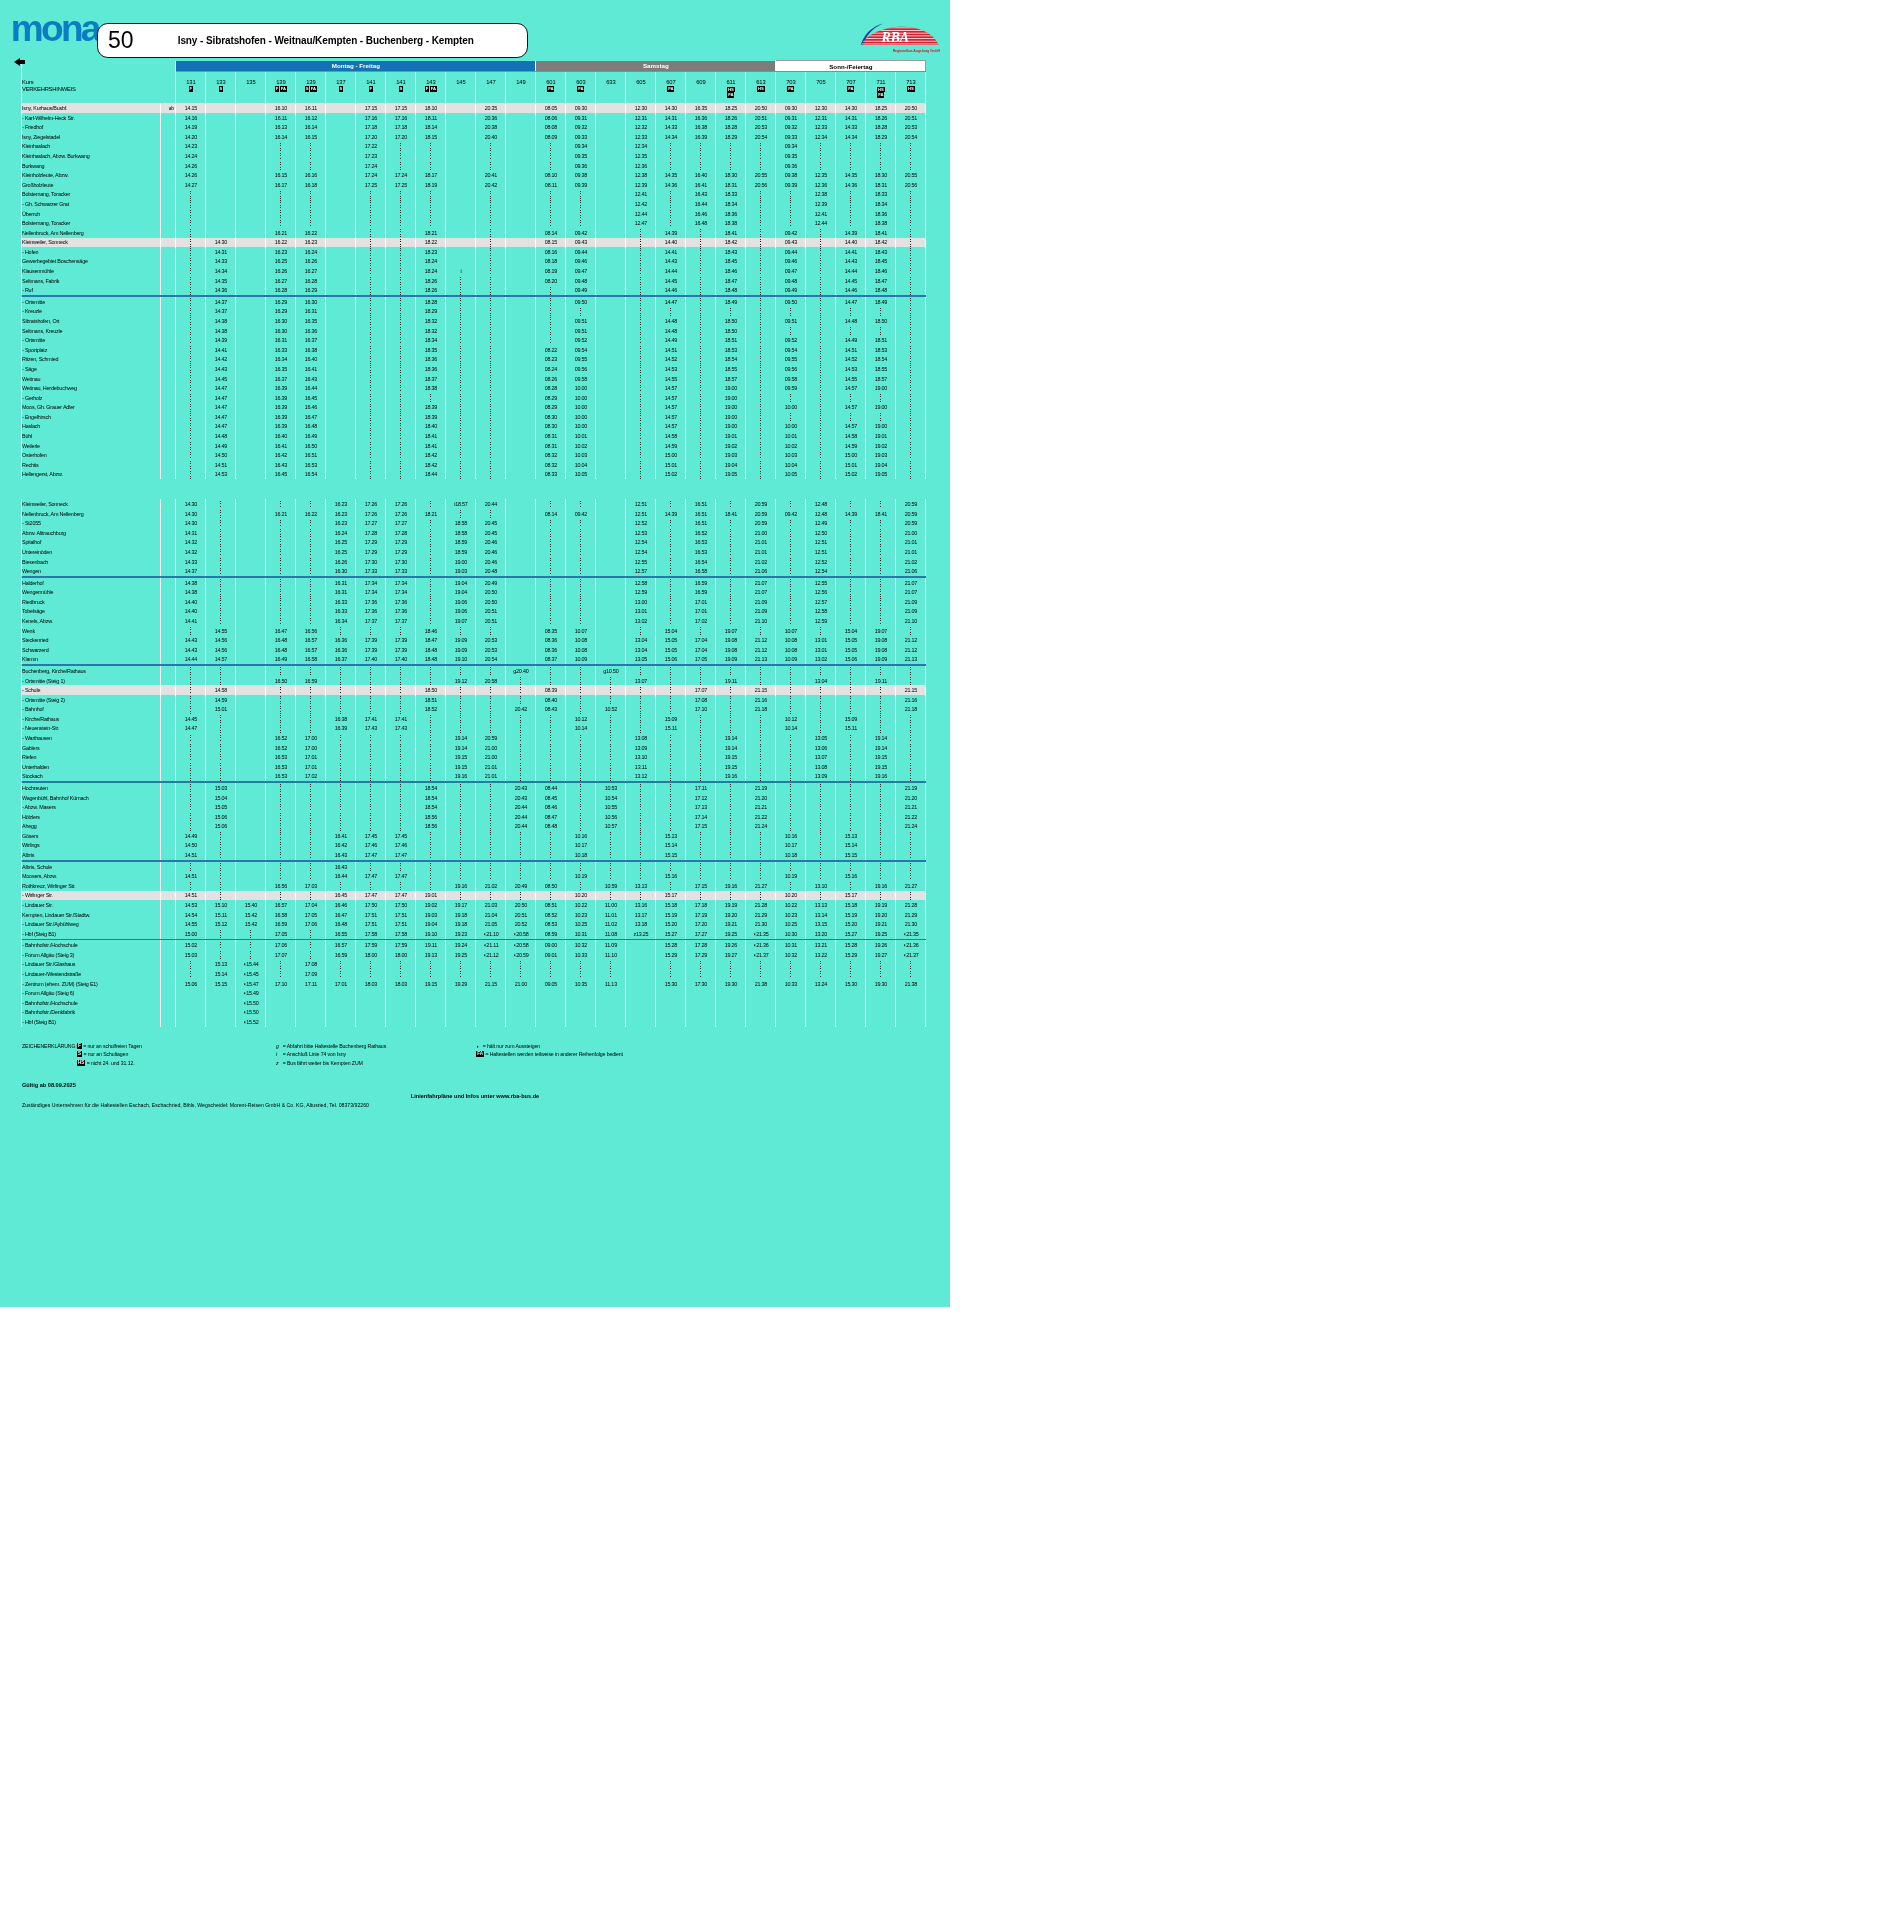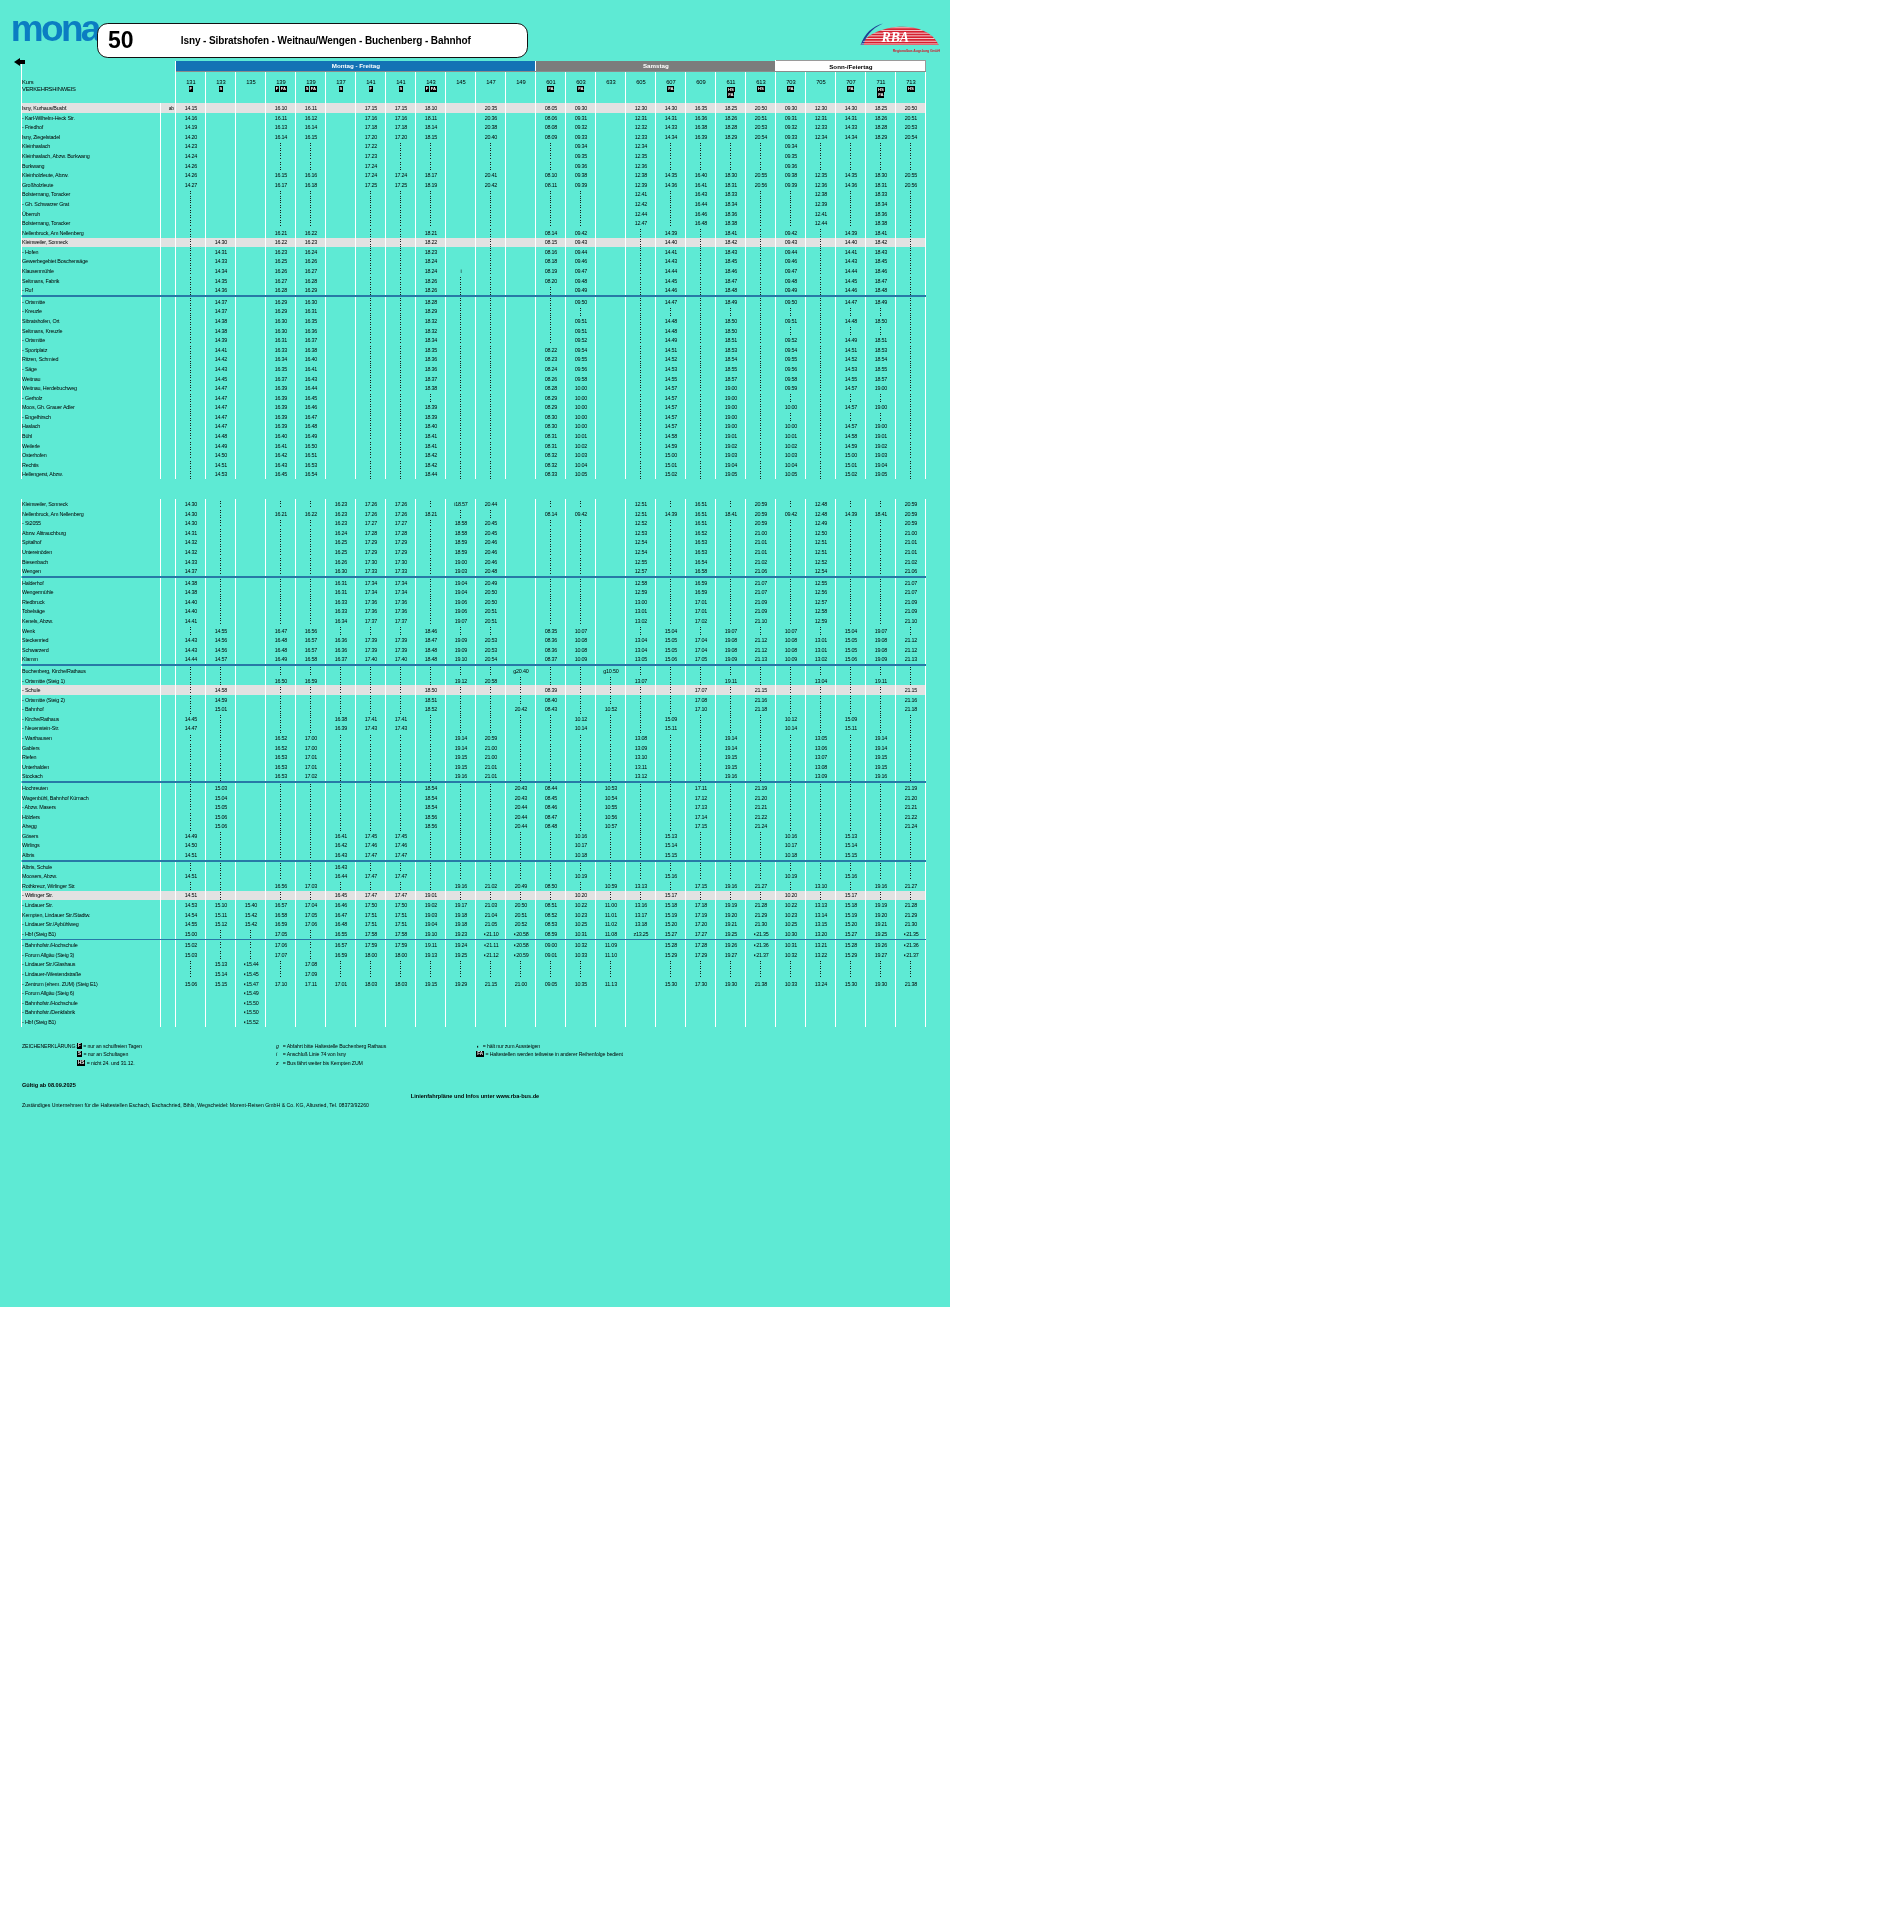--- a/index.html
+++ b/index.html
@@ -19,21 +19,21 @@
     color:#0b7dc2;line-height:1;
   }
   .back-arrow{position:absolute;left:14px;top:58px;display:flex;align-items:center;}
   .back-arrow .tri{width:0;height:0;border-top:4.2px solid transparent;border-bottom:4.2px solid transparent;border-right:6.5px solid #000;}
   .back-arrow .bar{width:5.4px;height:3.5px;background:#000;}
   .line-box{
     position:absolute;left:97px;top:23px;width:431px;height:35px;
     border:1.5px solid #111;border-radius:10.8px;background:#fff;
     display:flex;align-items:center;box-sizing:border-box;
   }
-  .line-number{font-size:23px;font-weight:bold;margin-left:10px;line-height:1;}
+  .line-number{font-size:23px;font-weight:normal;margin-left:10px;line-height:1;}
   .line-title{flex:1;text-align:center;font-size:10px;font-weight:bold;padding:0 13px 0 3.9px;letter-spacing:-0.1px;}
   .rba{position:absolute;right:10px;top:22.3px;width:96px;text-align:right;}
   .rba-sub{font-size:3.5px;color:#cf1f2e;font-weight:bold;margin-top:0.4px;letter-spacing:-0.1px;}
   
   table.tt{border-collapse:collapse;margin:60px 0 0 21px;table-layout:fixed;}
   table.tt td{padding:0;border-left:1.2px solid #fff;border-right:1.2px solid #fff;overflow:hidden;}
   col.c-st{width:139px;}
   col.c-ab{width:15.4px;}
   col.c-t{width:30px;}
   tr.bands td{height:10.4px;}
@@ -73,21 +73,21 @@
 <div class="page">
 
   <div class="mona-logo">mona</div>
   <div class="back-arrow">
       <span class="tri"></span>
       <span class="bar"></span>
     </div>
 
   <div class="line-box">
     <div class="line-number">50</div>
-    <div class="line-title">Isny - Sibratshofen - Weitnau/Wengen - Buchenberg - Bahnhof</div>
+    <div class="line-title">Isny - Sibratshofen - Weitnau/Kempten - Buchenberg - Kempten</div>
   </div>
 
   <div class="rba">
     <svg width="81" height="25.4" viewBox="0 0 210 66">
       <defs>
         <clipPath id="dome">
             <path d="M4,60 C30,8 170,-14 206,58 L206,60 Z"></path>
           </clipPath>
       </defs>
       <path d="M4,60 C30,8 170,-14 206,58 L206,60 Z" fill="#d6202f"></path>

